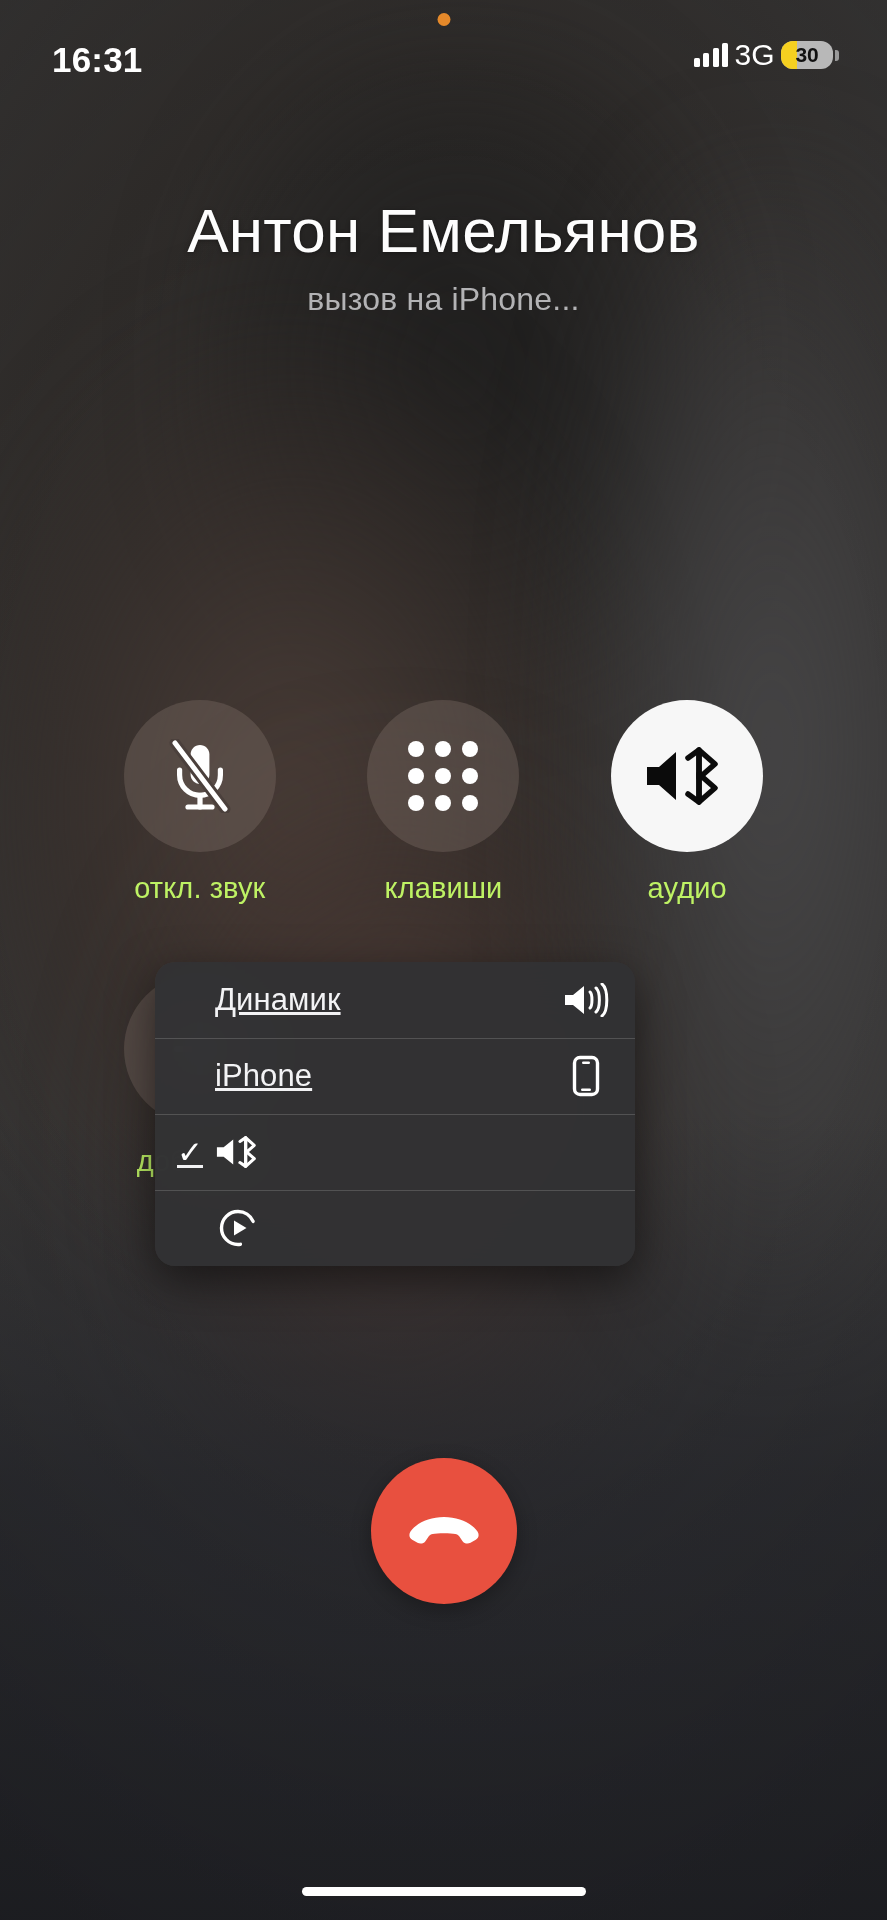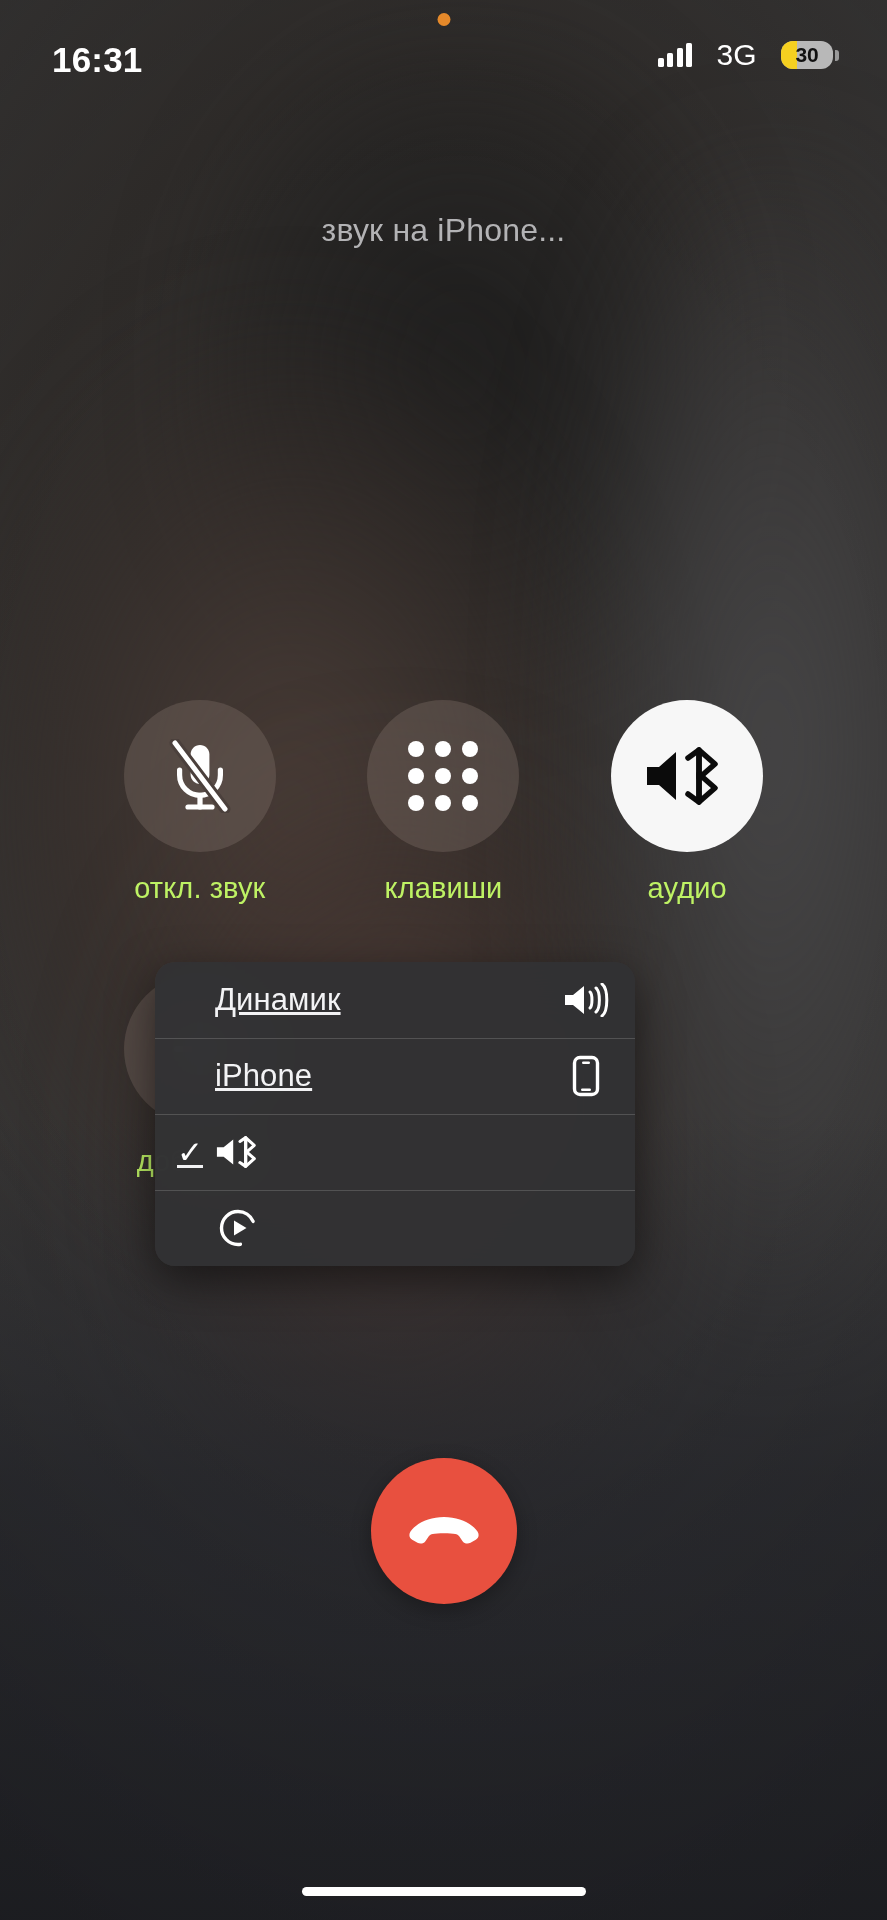--- a/index.html
+++ b/index.html
@@ -84,21 +84,21 @@
   .status-time {
     font-size: 35px;
     font-weight: 600;
     letter-spacing: 0.2px;
     color: #ffffff;
     margin-top: 10px;
   }
   .status-right {
     display: flex;
     align-items: center;
-    gap: 24px;
+    gap: 6px;
     margin-top: 0;
   }
   .signal-bars { display: flex; align-items: flex-end; gap: 3.5px; height: 24px; }
   .signal-bars i { display:block; width: 6px; background:#fff; border-radius: 1.6px; }
   .signal-bars i:nth-child(1){ height: 9px; }
   .signal-bars i:nth-child(2){ height: 14px; }
   .signal-bars i:nth-child(3){ height: 19px; }
   .signal-bars i:nth-child(4){ height: 24px; }
   .net-label { font-size: 30px; font-weight: 500; color:#fff; letter-spacing:0.3px; }
   .battery {
@@ -302,21 +302,22 @@
         <div class="battery">
           <div class="fill" style="width: 30%;"></div>
           <div class="pct">30</div>
         </div>
         <div class="battery-cap"></div>
       </div>
     </div>
   </div>
 
   <div class="caller">
-    <div class="caller-status">звук на iPhone...</div>
+    <div class="caller-name">Антон Емельянов</div>
+    <div class="caller-status">вызов на iPhone...</div>
   </div>
 
   <div class="controls">
 
     <div class="ctrl">
       <div class="ctrl-circle">
         <span>
           <svg width="66" height="74" viewBox="0 0 66 74" fill="none">
             <path d="M33 6c-5.2 0-9.4 4.2-9.4 9.4v20.2c0 5.2 4.2 9.4 9.4 9.4s9.4-4.2 9.4-9.4V15.4C42.4 10.2 38.2 6 33 6z" fill="#fff"></path>
             <path d="M12.6 31v5c0 11.3 9.1 20.4 20.4 20.4S53.4 47.3 53.4 36v-5" stroke="#fff" stroke-width="5.2" stroke-linecap="round" fill="none"></path>

